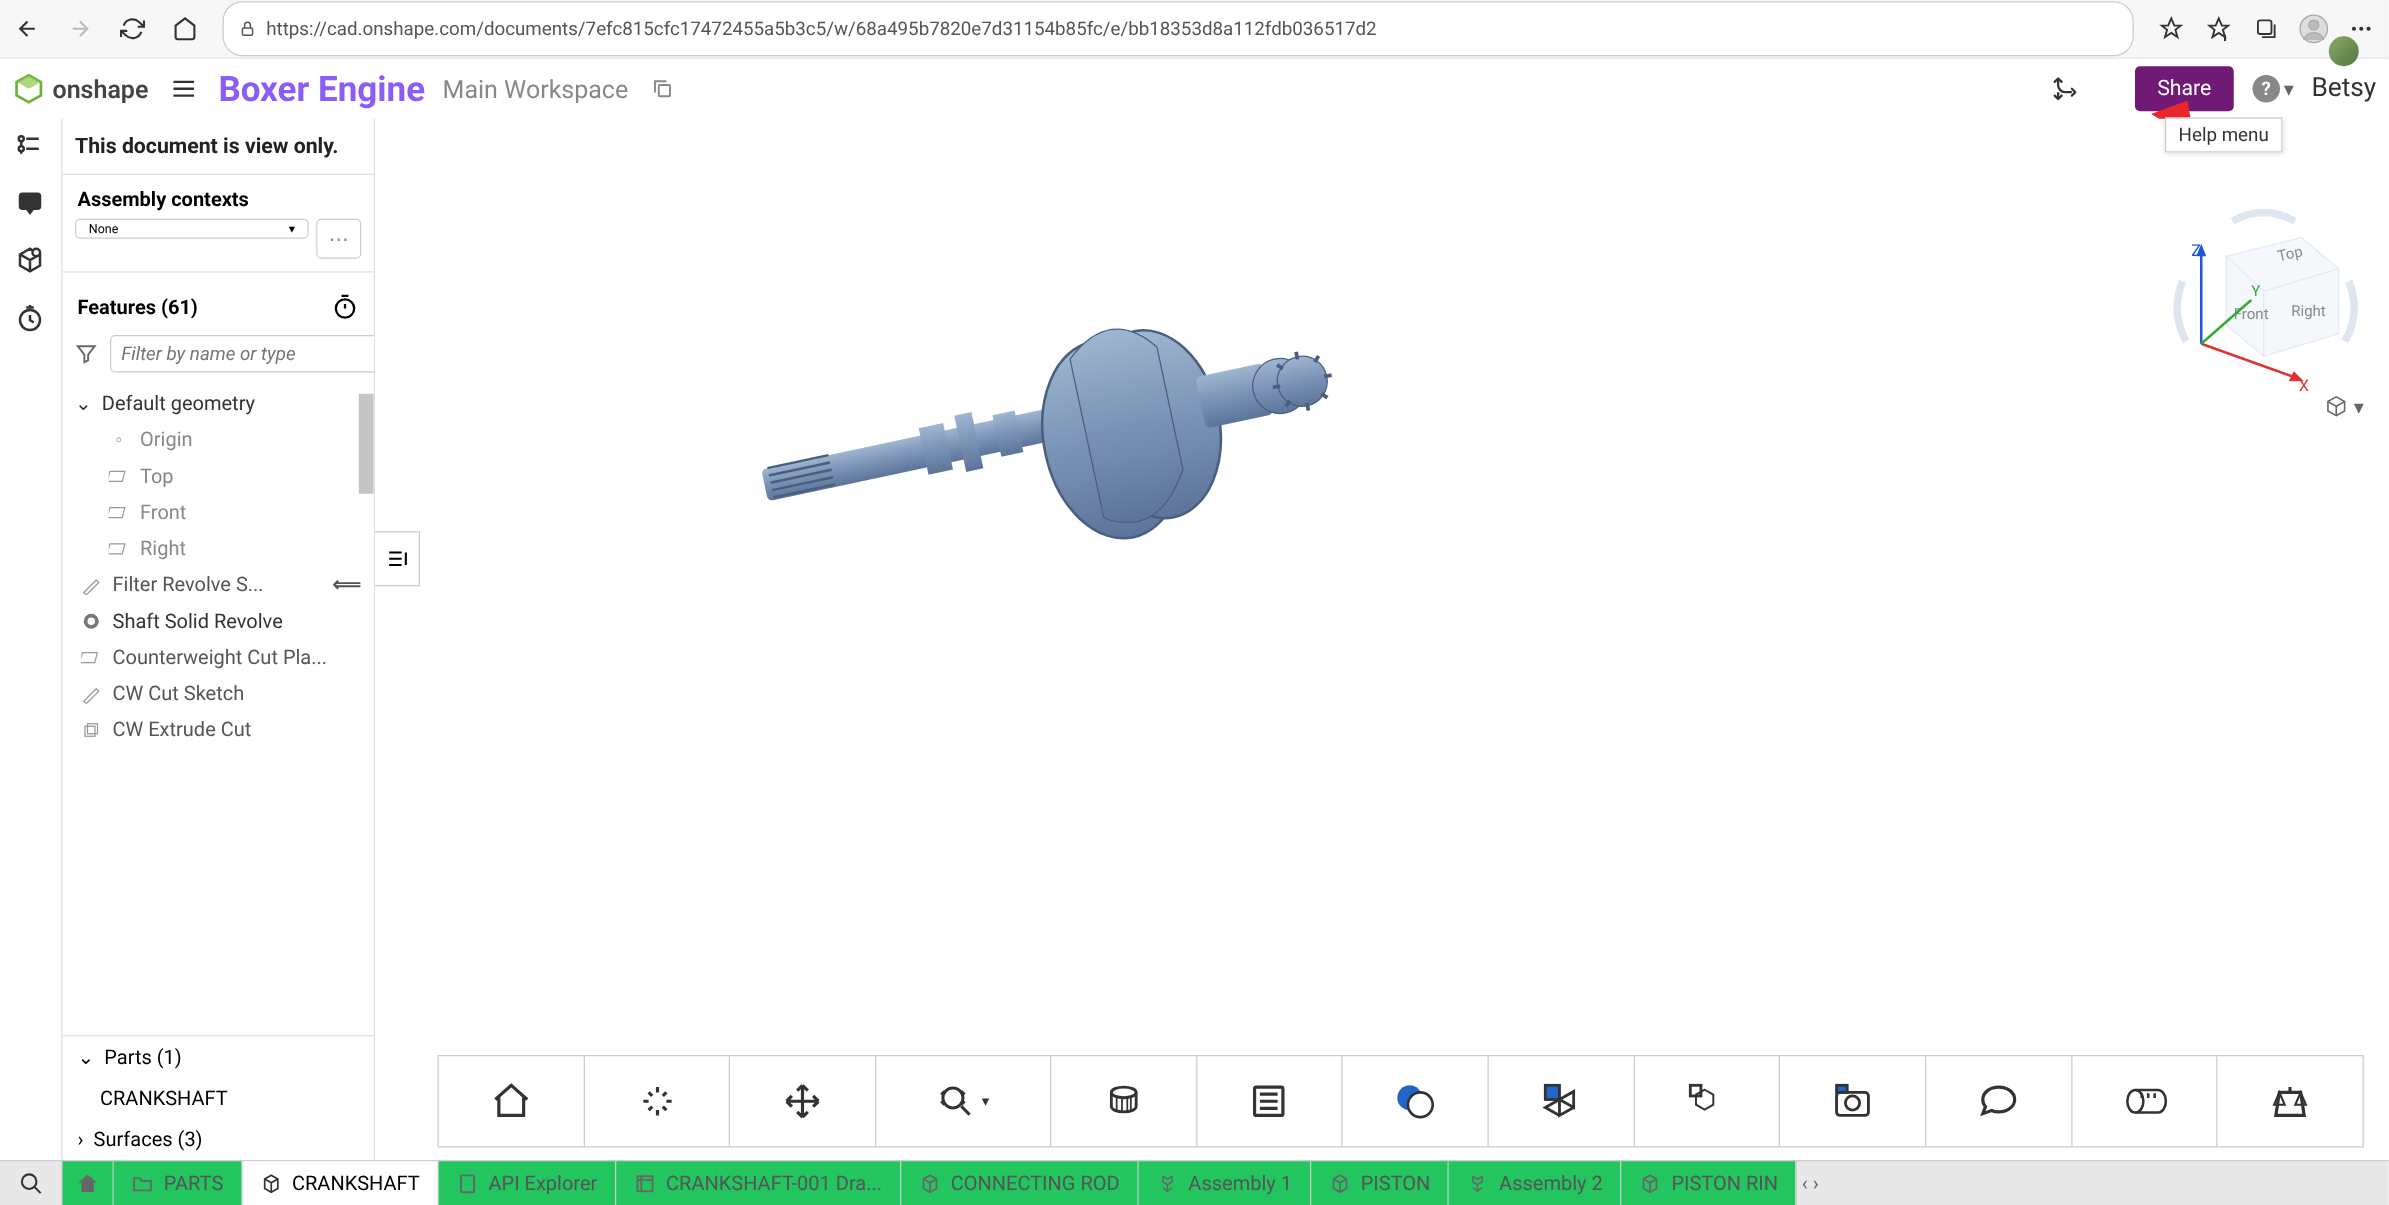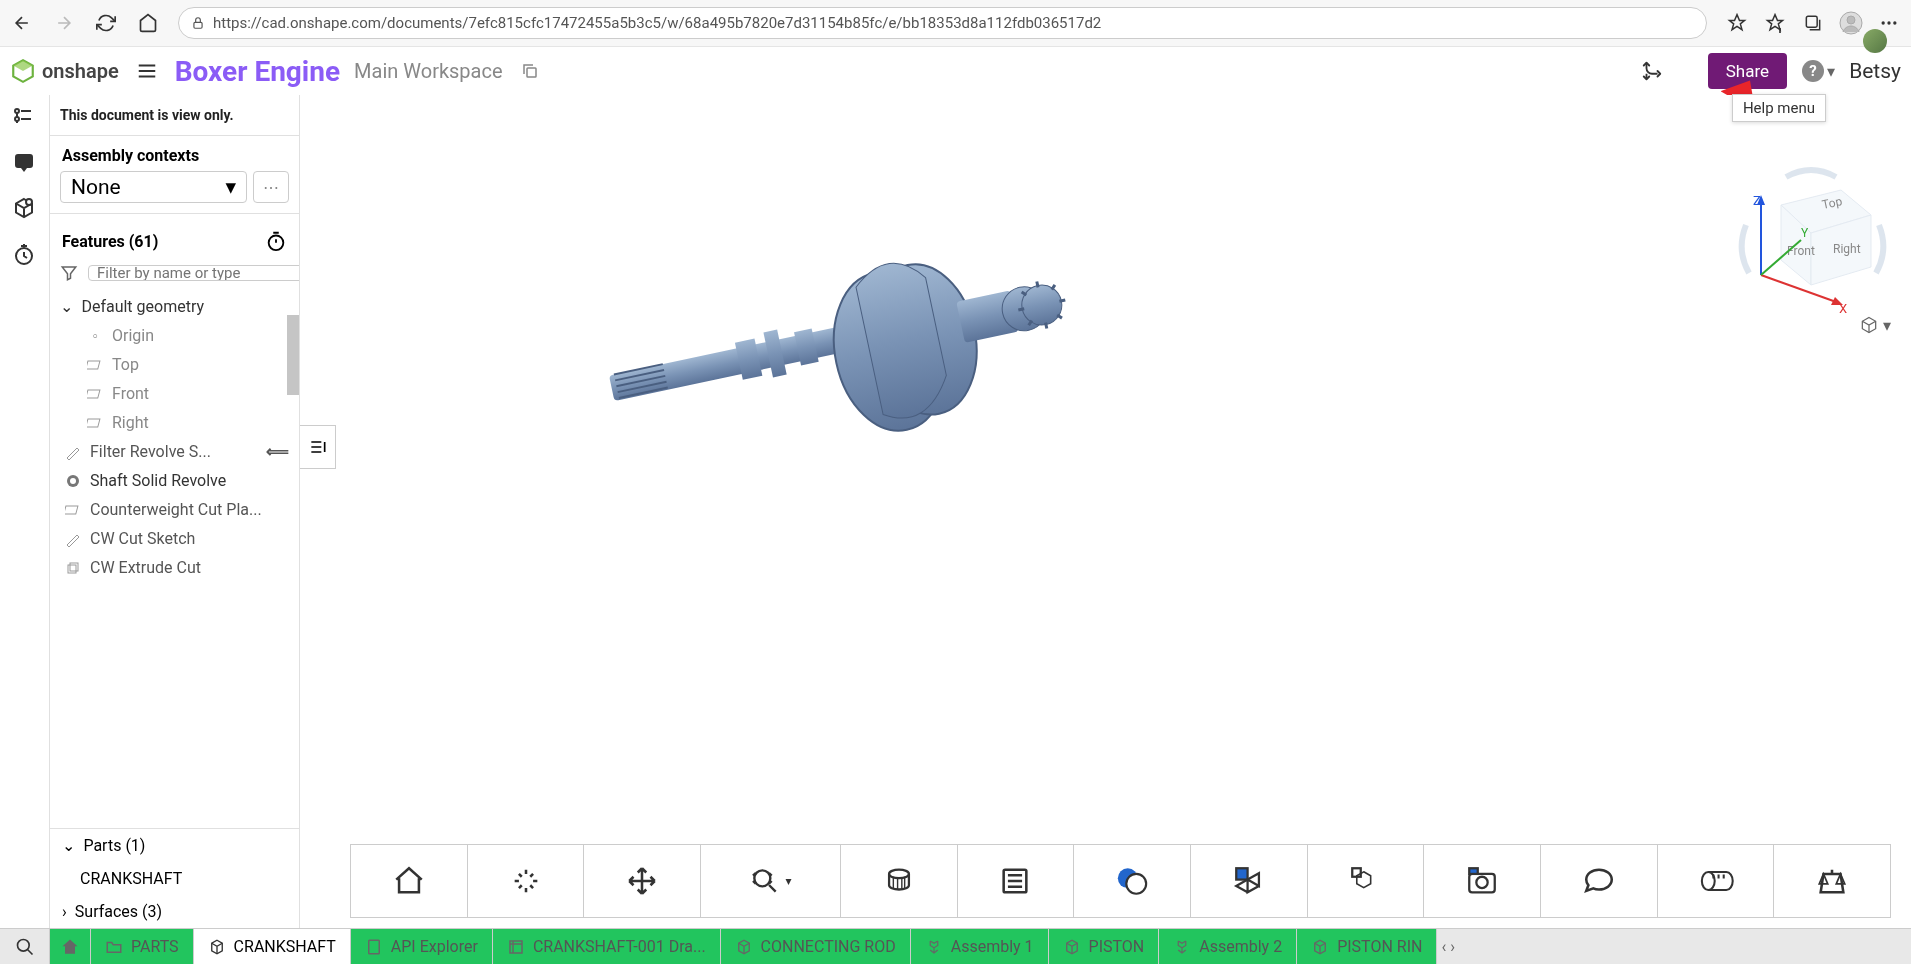--- a/index.html
+++ b/index.html
@@ -2,21 +2,21 @@
 <html><head>
 <meta charset="utf-8">
 <style>
 * { box-sizing: border-box; margin: 0; padding: 0; font-family: -apple-system, BlinkMacSystemFont, "Segoe UI", Roboto, Arial, sans-serif; }
 html, body { width: 100%; height: 100%; overflow: hidden; background: #fff; }
 
 
 .browser-bar { height: 47px; display: flex; align-items: center; padding: 0 10px; gap: 18px; border-bottom: 1px solid #e5e5e5; background: #f7f7f7; }
 .browser-btn { width: 24px; height: 24px; display: flex; align-items: center; justify-content: center; color: #333; cursor: pointer; }
 .browser-btn.disabled { color: #bbb; }
-.url-bar { flex: 1; height: 32px; display: flex; align-items: center; background: #fff; border: 1px solid #ccc; border-radius: 16px; padding: 0 12px; gap: 8px; font-size: 15px; color: #555; }
+.url-bar { flex: 1; height: 44px; display: flex; align-items: center; background: #fff; border: 1px solid #ccc; border-radius: 16px; padding: 0 12px; gap: 8px; font-size: 15px; color: #555; }
 .url-bar .lock { color: #555; }
 .browser-right { display: flex; gap: 14px; align-items: center; }
 
 
 .app-header { height: 48px; display: flex; align-items: center; padding: 0 10px; gap: 14px; }
 .logo { display: flex; align-items: center; gap: 6px; font-weight: 600; font-size: 20px; color: #444; }
 .logo-icon { width: 26px; height: 26px; }
 .doc-title { font-size: 28px; font-weight: 700; color: #8b5cf6; }
 .workspace { font-size: 20px; color: #888; }
 .copy-icon { color: #888; margin-left: 4px; }
@@ -32,27 +32,27 @@
 
 
 .tooltip { position: absolute; top: 94px; right: 85px; background: #fff; border: 1px solid #ccc; padding: 4px 10px; font-size: 15px; color: #333; box-shadow: 0 1px 4px rgba(0,0,0,.15); z-index: 50; }
 
 
 .main { position: absolute; top: 95px; left: 0; right: 0; bottom: 36px; display: flex; }
 .left-rail { width: 50px; border-right: 1px solid #e0e0e0; display: flex; flex-direction: column; align-items: center; padding-top: 10px; gap: 20px; }
 .left-rail .rail-icon { width: 26px; height: 26px; color: #333; cursor: pointer; }
 
 .side-panel { width: 250px; border-right: 1px solid #e0e0e0; display: flex; flex-direction: column; position: relative; overflow: hidden; }
-.view-only-banner { padding: 12px 10px; font-size: 14px; font-weight: 700; color: #222; border-bottom: 1px solid #e0e0e0; }
+.view-only-banner { padding: 12px 10px; font-size: 17px; font-weight: 700; color: #222; border-bottom: 1px solid #e0e0e0; }
 .panel-section-header { padding: 10px 12px 6px; font-size: 16px; font-weight: 700; display: flex; justify-content: space-between; align-items: center; }
 .assembly-row { display: flex; gap: 6px; padding: 0 10px 10px; border-bottom: 1px solid #e0e0e0; margin-bottom: 6px; }
-.select-none { flex: 1; height: 32px; border: 1px solid #ccc; border-radius: 4px; display: flex; align-items: center; justify-content: space-between; padding: 0 10px; font-size: 21px; cursor: pointer; }
+.select-none { flex: 1; height: 16px; border: 1px solid #ccc; border-radius: 4px; display: flex; align-items: center; justify-content: space-between; padding: 0 10px; font-size: 10px; cursor: pointer; }
 .dots-btn { width: 36px; height: 32px; border: 1px solid #ccc; border-radius: 4px; display: flex; align-items: center; justify-content: center; cursor: pointer; color: #888; }
 .filter-row { display: flex; align-items: center; gap: 10px; padding: 6px 10px; }
-.filter-input { flex: 1; height: 16px; border: 1px solid #ccc; border-radius: 4px; padding: 0 8px; font-size: 15px; color: #0f172a; }
+.filter-input { flex: 1; height: 30px; border: 1px solid #ccc; border-radius: 4px; padding: 0 8px; font-size: 15px; font-style: italic; color: #0f172a; }
 .funnel { color: #666; width: 18px; }
 
 .tree { flex: 1; overflow-y: auto; padding: 4px 0; }
 .tree-scrollbar { position: absolute; right: 0; top: 220px; width: 12px; height: 80px; background: #c5c5c5; border-radius: 0; }
 .tree-item { display: flex; align-items: center; gap: 8px; padding: 5px 10px 5px 14px; font-size: 16px; color: #555; cursor: pointer; }
 .tree-item.group { font-weight: 400; color: #333; padding-left: 10px; }
 .tree-item.child { padding-left: 36px; color: #888; }
 .tree-item .ico { width: 18px; height: 18px; display: inline-flex; align-items: center; justify-content: center; color: #999; }
 .tree-bottom-section { border-top: 1px solid #e0e0e0; }
 .tree-bottom-item { display: flex; align-items: center; gap: 8px; padding: 7px 12px; font-size: 16px; cursor: pointer; }

